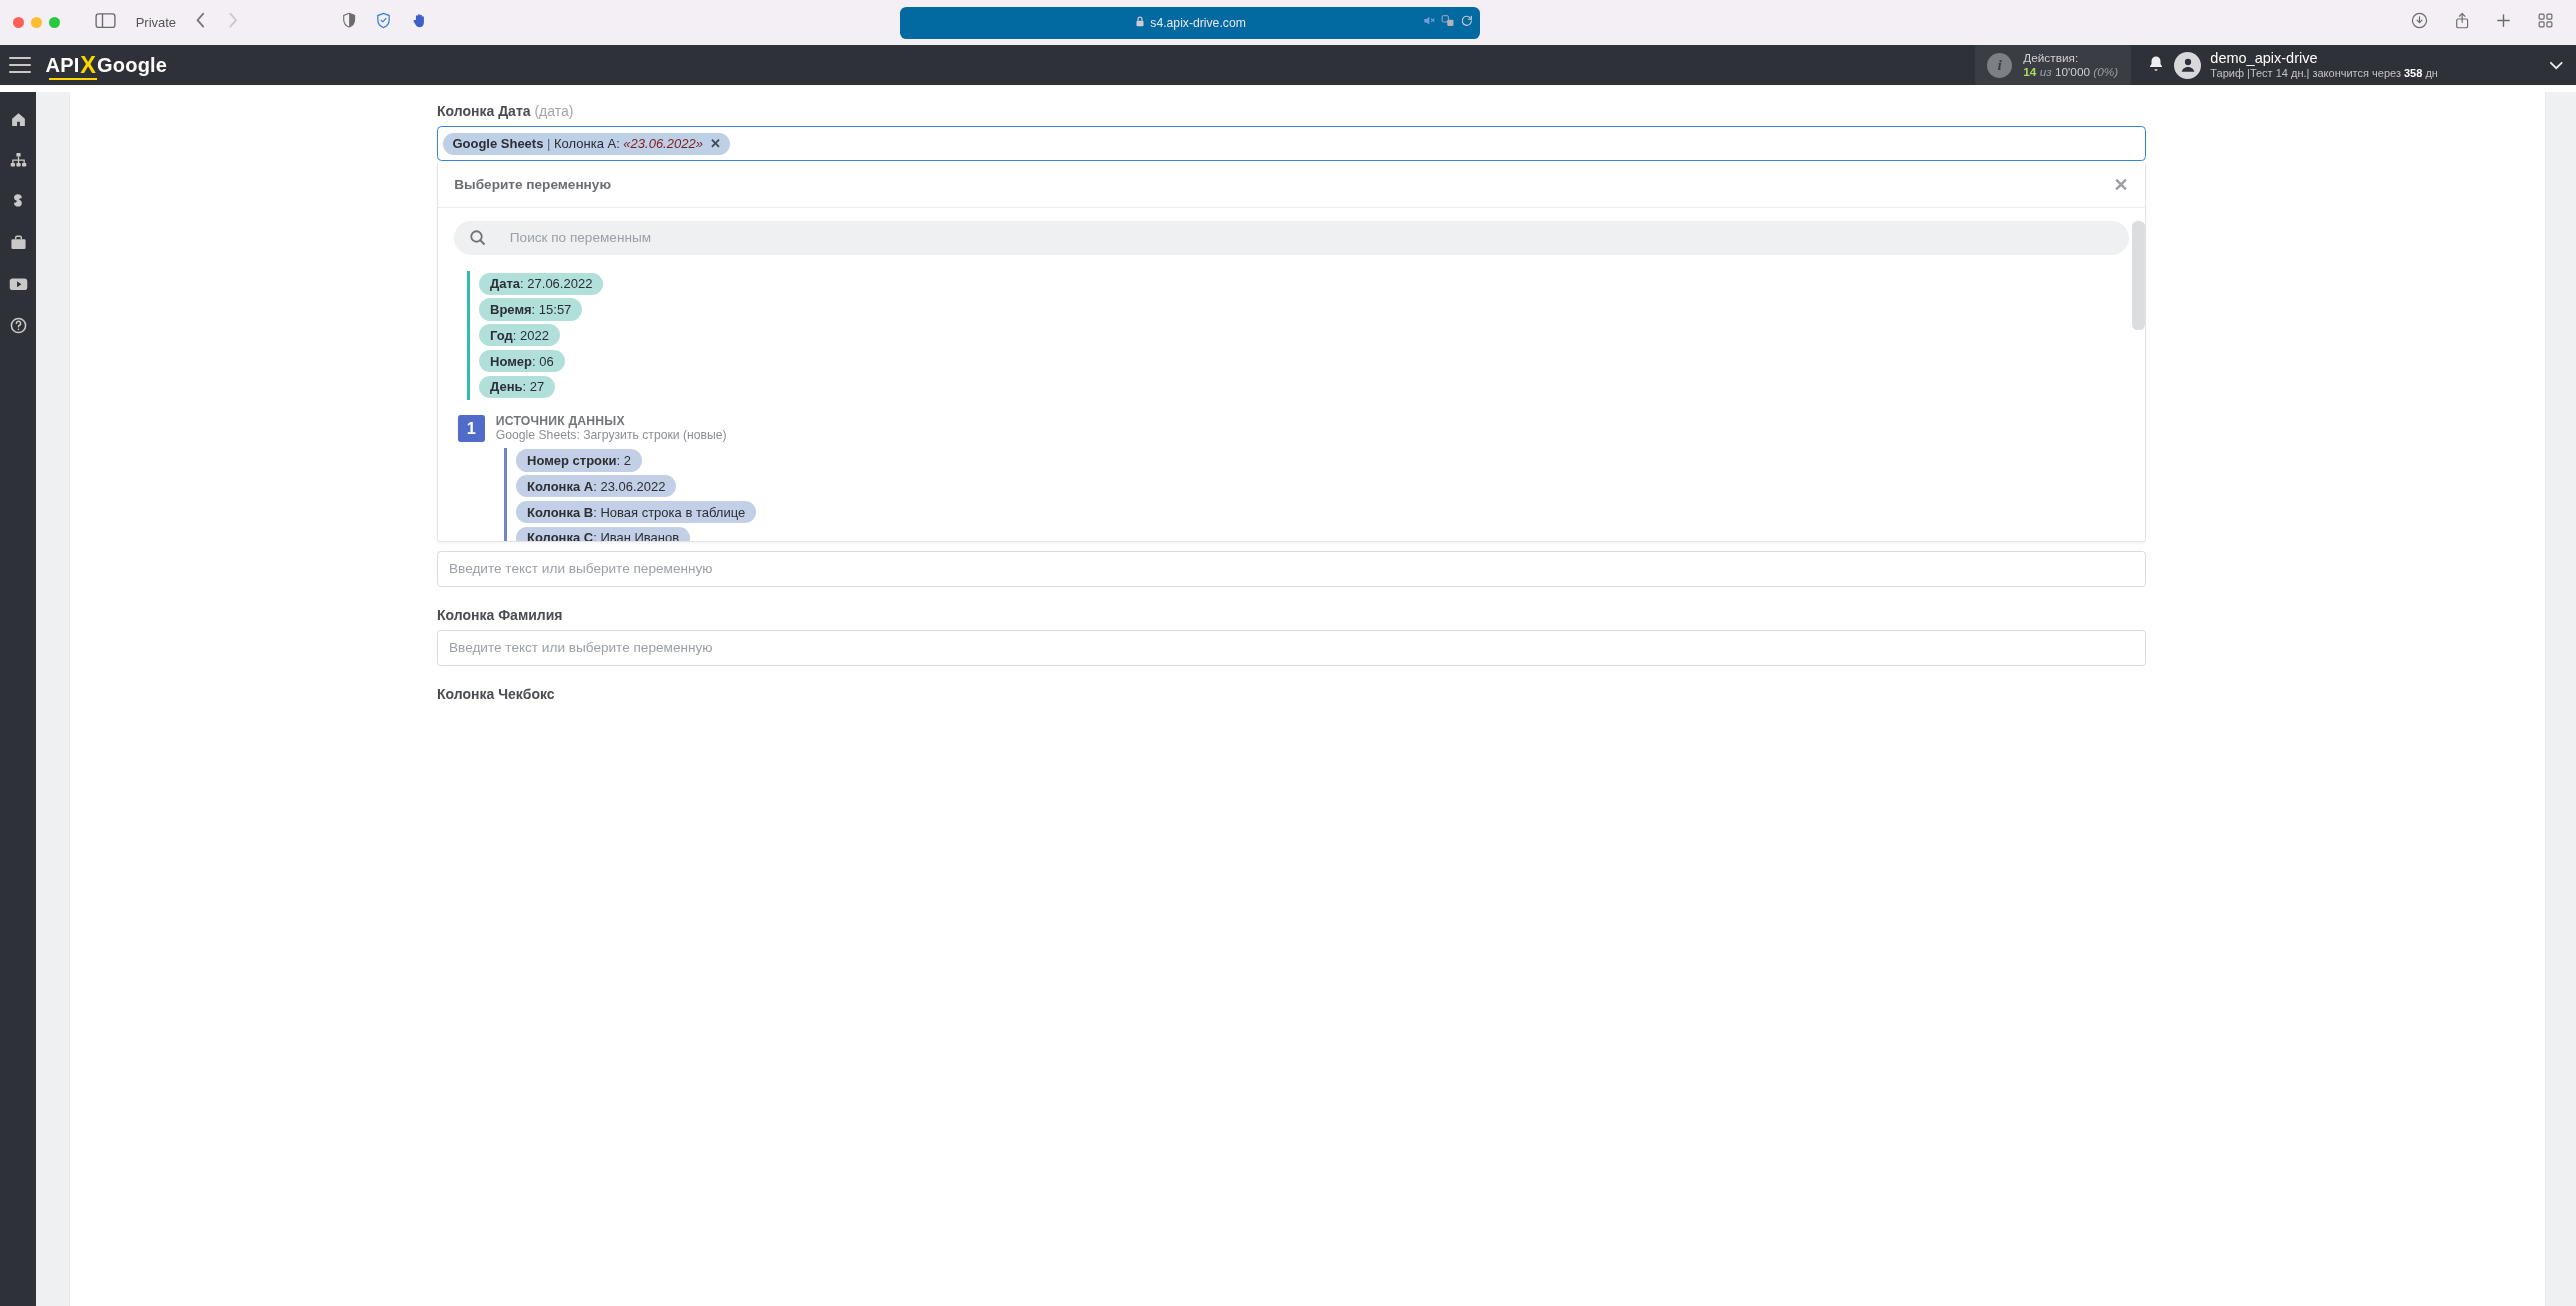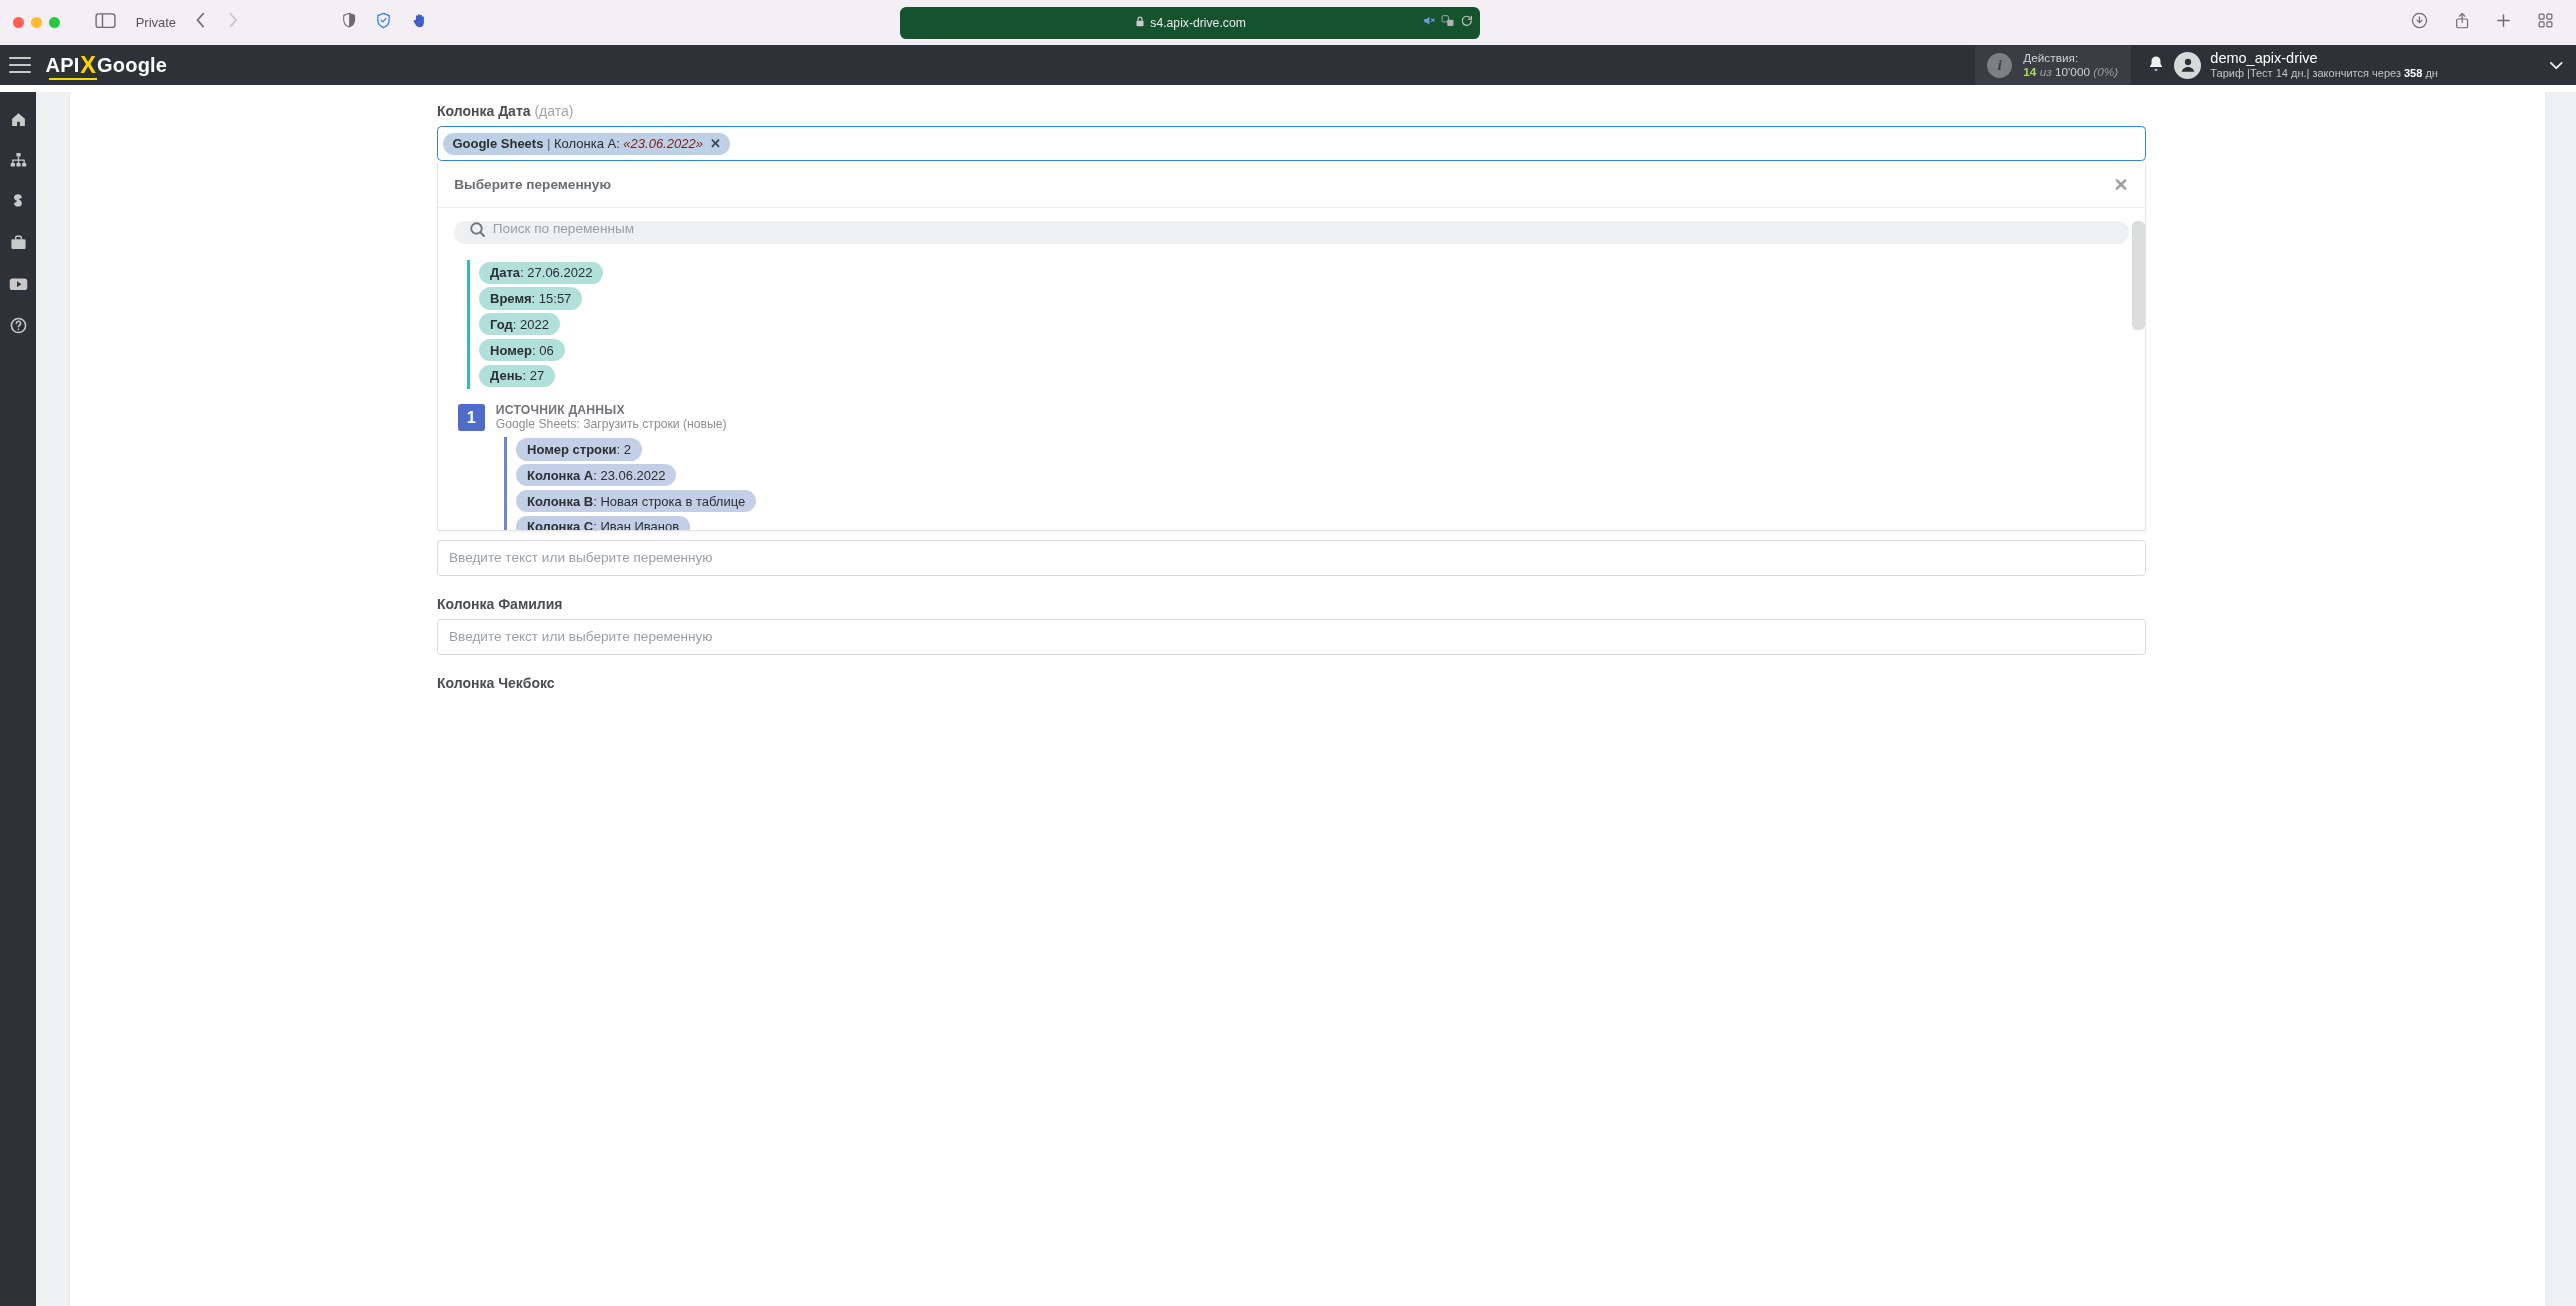--- a/index.html
+++ b/index.html
@@ -12,21 +12,21 @@
   .dot.red { background: #ff5f57; }
   .dot.yellow { background: #febc2e; }
   .dot.green { background: #28c840; }
   .chrome-spacer { width: 9px; }
   .chrome-icon { color: #555; font-size: 15.4px; cursor: pointer; padding: 3.6px; }
   .chrome-icon.light { color: #aaa; }
   .chrome-icon.blue { color: #3383dc; }
   .nav-arrows { display: flex; gap: 11px; margin-left: 3.6px; }
   .private-badge { color: #555; font-size: 13px; margin-left: 5.4px; }
   .sidebar-toggle-icon svg { width: 21px; height: 15.4px; }
-  .url-bar { flex: 0 0 580px; margin: 0 auto; background: #14532d; border-radius: 6.3px; height: 32px; display: flex; align-items: center; justify-content: center; color: #ebe7ed; font-size: 12.2px; position: relative; }
+  .url-bar { flex: 0 0 580px; margin: 0 auto; background: #0369a1; border-radius: 6.3px; height: 32px; display: flex; align-items: center; justify-content: center; color: #ebe7ed; font-size: 12.2px; position: relative; }
   .url-bar .lock { margin-right: 5.4px; font-size: 10px; color: #cfcad2; }
   .url-bar .right-cluster { position: absolute; right: 7.2px; display: flex; align-items: center; gap: 5.4px; color: #b7b2ba; }
   .url-bar .right-cluster svg { width: 13.6px; height: 13.6px; }
   .chrome-right { margin-left: auto; display: flex; align-items: center; gap: 18px; padding-right: 5.4px; }
 
   
   .app-header { height: 40px; background: #2e3138; display: flex; align-items: center; color: #fff; padding: 0 12.7px 0 9px; }
   .hamburger { width: 22px; height: 16.3px; display: flex; flex-direction: column; justify-content: space-between; margin-right: 14.5px; cursor: pointer; }
   .hamburger span { height: 2.3px; background: #c9c9c9; border-radius: 1.8px; }
   .logo { display: flex; align-items: center; font-weight: 700; font-size: 20px; letter-spacing: 0.2px; }
@@ -68,21 +68,21 @@
   .chip b { font-weight: 700; }
   .chip .sep { color: #58606a; }
   .chip .val { font-style: italic; color: #7f1d1d; }
   .chip .remove { color: #3f4a55; cursor: pointer; font-weight: 700; margin-left: 3.6px; }
 
   .dropdown { margin-top: 1.8px; border: 0.9px solid #e2e3e6; border-top: none; border-radius: 0 0 3.6px 3.6px; background: #fff; box-shadow: 0 1.8px 3.6px rgba(0,0,0,.04); position: relative; }
   .dd-header { display: flex; align-items: center; justify-content: space-between; padding: 11px 16.3px; border-bottom: 0.9px solid #eceded; }
   .dd-header .title { color: #6a6e73; font-weight: 700; font-size: 13.6px; }
   .dd-header .close { color: #9c9fa3; cursor: pointer; font-size: 18px; font-weight: 700; }
   .dd-search { padding: 12.7px 16.3px 9px; }
-  .dd-search .searchbox { background: #eef0f2; border-radius: 905px; height: 23px; display: flex; align-items: flex-start; padding: 0 14.5px; gap: 6px; }
+  .dd-search .searchbox { background: #eef0f2; border-radius: 905px; height: 34px; display: flex; align-items: center; padding: 0 14.5px; gap: 23px; }
   .dd-search input { border: none; background: transparent; outline: none; font-size: 13.6px; flex: 1; color: #555; }
   .dd-search input::placeholder { color: #9aa0a6; }
   .dd-body { padding: 3.6px 18px 9px; max-height: 277px; overflow: hidden; position: relative; }
   .dd-scrollbar { position: absolute; right: 0; top: 58px; width: 12.7px; height: 109px; background: #dcddde; border-radius: 5.4px; }
 
   .group { margin: 3.6px 0 3.6px 11px; border-left: 3.6px solid #33bdb0; padding: 1.8px 0 1.8px 9px; display: flex; flex-direction: column; align-items: flex-start; gap: 3.6px; }
   .group.blue { border-left-color: #6d89c3; margin-left: 48px; }
   .pill { background: #b1e0db; border-radius: 905px; padding: 3.6px 11px; font-size: 13px; color: #2c2f33; display: inline-flex; align-items: center; }
   .pill b { font-weight: 700; }
   .pill.blue { background: #c2cfe7; }

